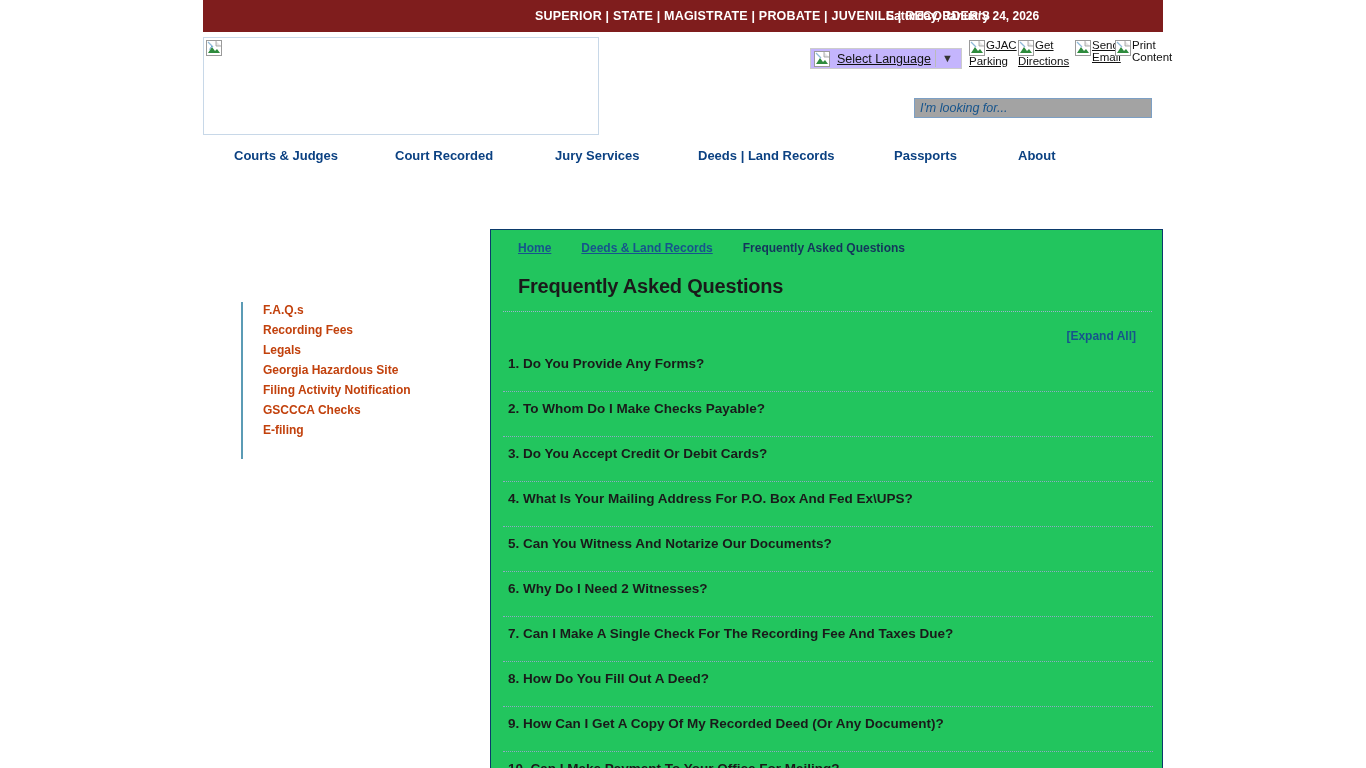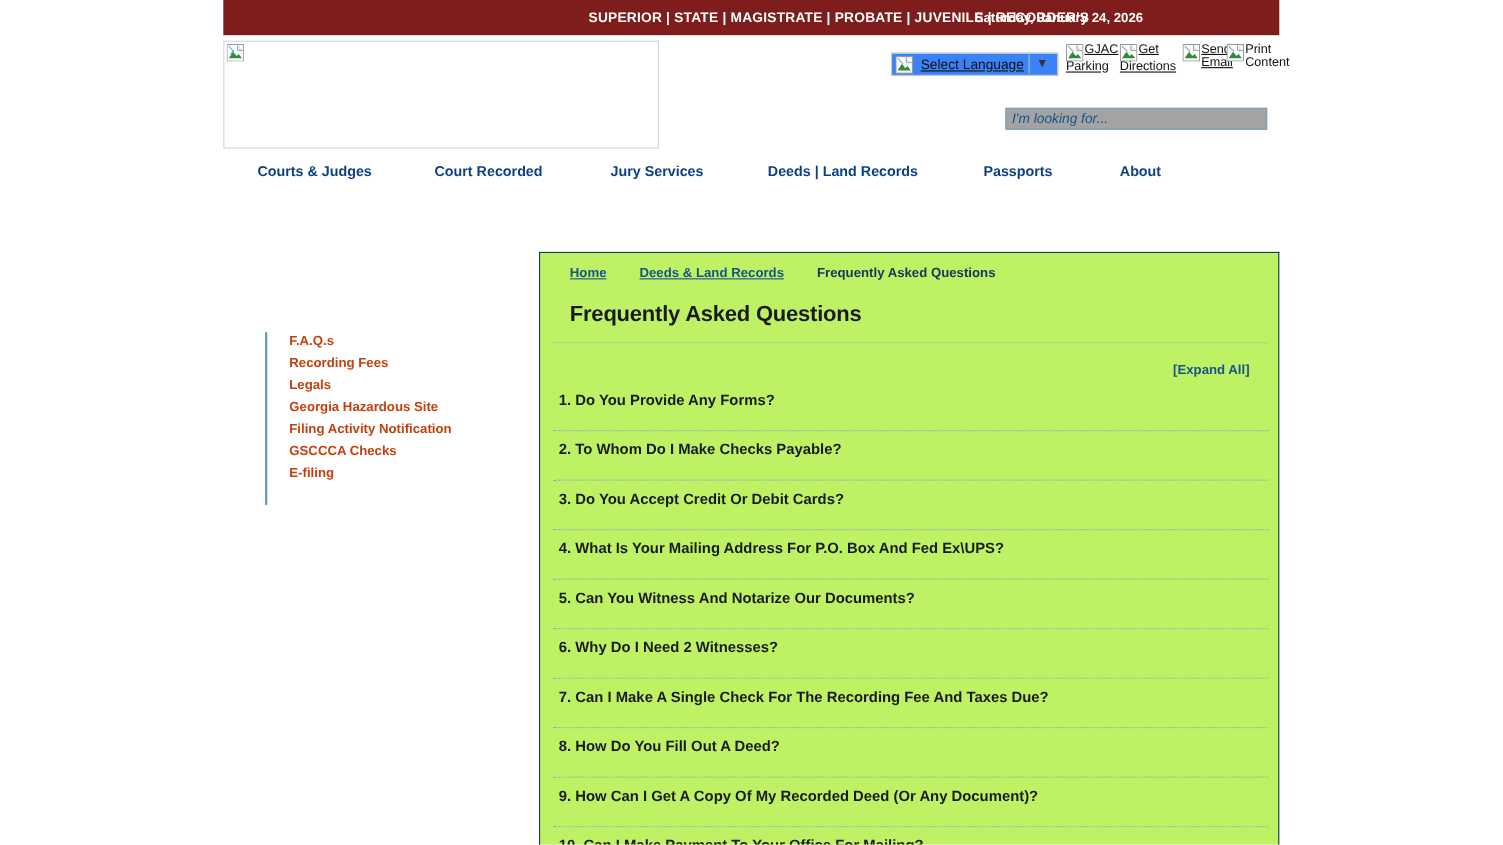--- a/index.html
+++ b/index.html
@@ -88,21 +88,21 @@
     top: 46px;
     height: 40px;
   }
   #lang-widget {
     position: absolute;
     left: 0;
     top: 2px;
     width: 152px;
     height: 21px;
     border: 1px solid #cccccc;
-    background: #3b82f6;
+    background: #c4b5fd;
     box-sizing: border-box;
     white-space: nowrap;
   }
   #lang-widget .brokenimg {
     position: absolute;
     left: 3px;
     top: 2px;
   }
   #lang-label {
     position: absolute;
@@ -234,21 +234,21 @@
 
   
   #content {
     position: absolute;
     left: 490px;
     top: 229px;
     width: 673px;
     height: 539px;
     border: 1px solid #0b3a6b;
     border-bottom: none;
-    background: #bef264;
+    background: #22c55e;
     box-sizing: border-box;
     overflow: hidden;
   }
 
   #breadcrumb {
     position: absolute;
     left: 27px;
     top: 11px;
     font-size: 12px;
     font-weight: bold;

